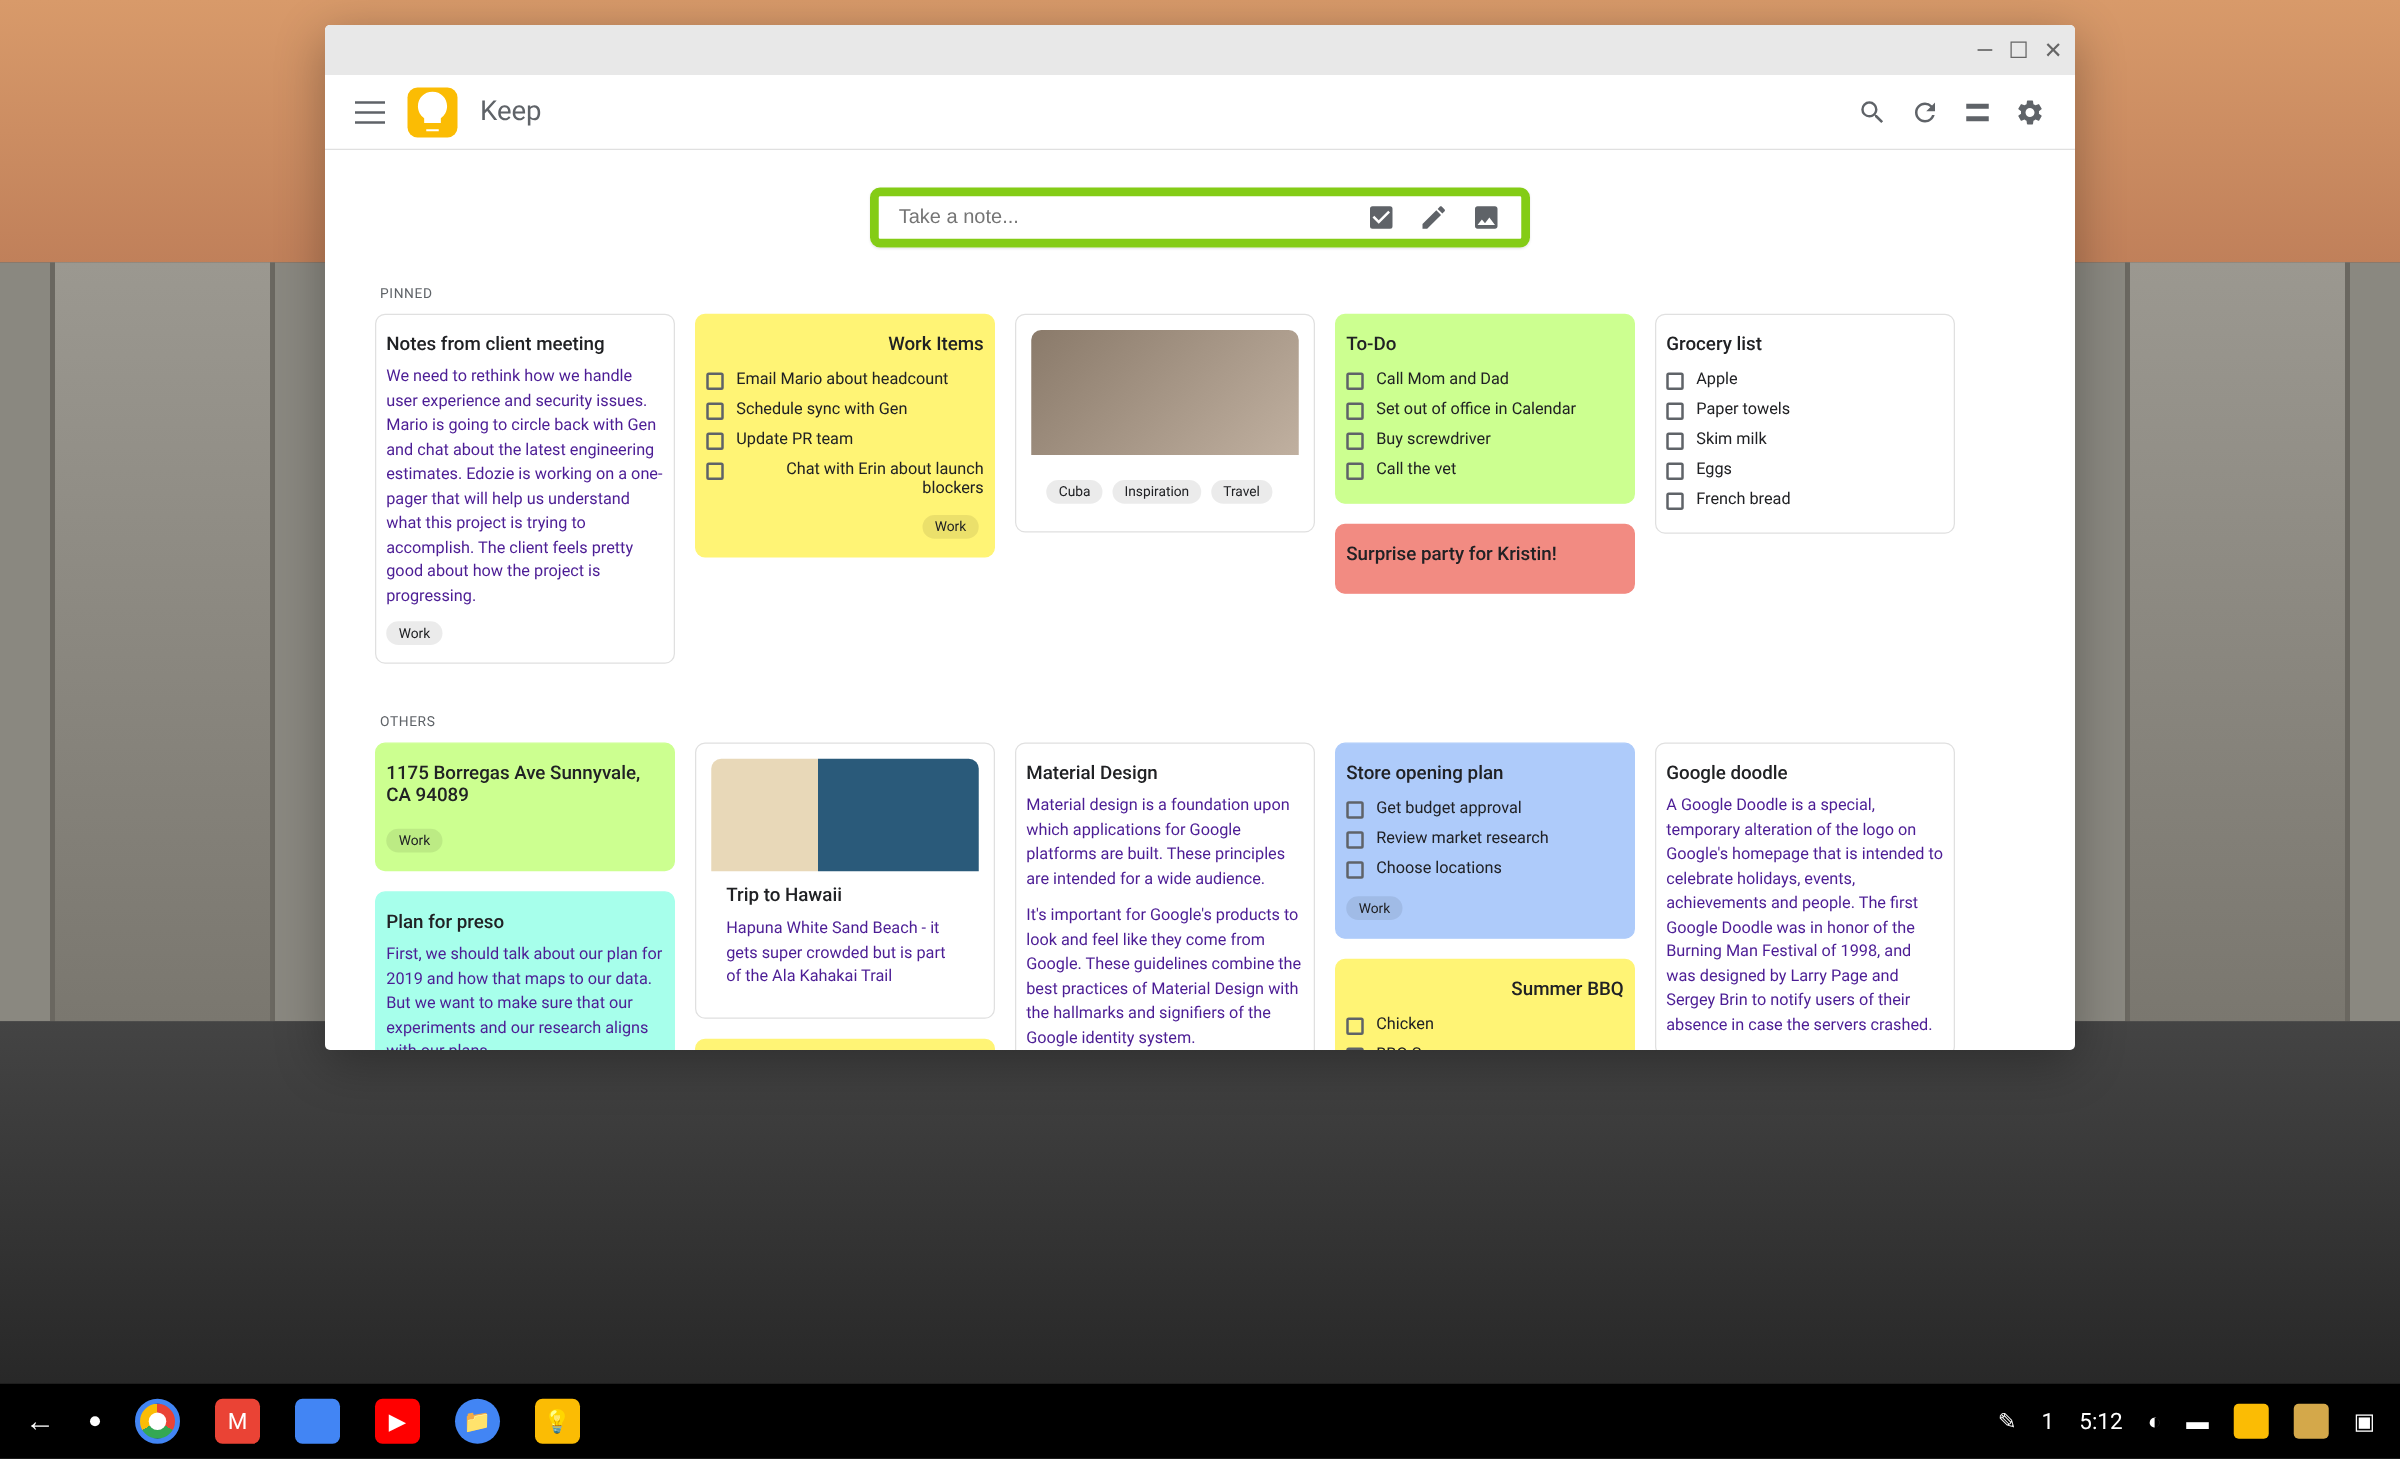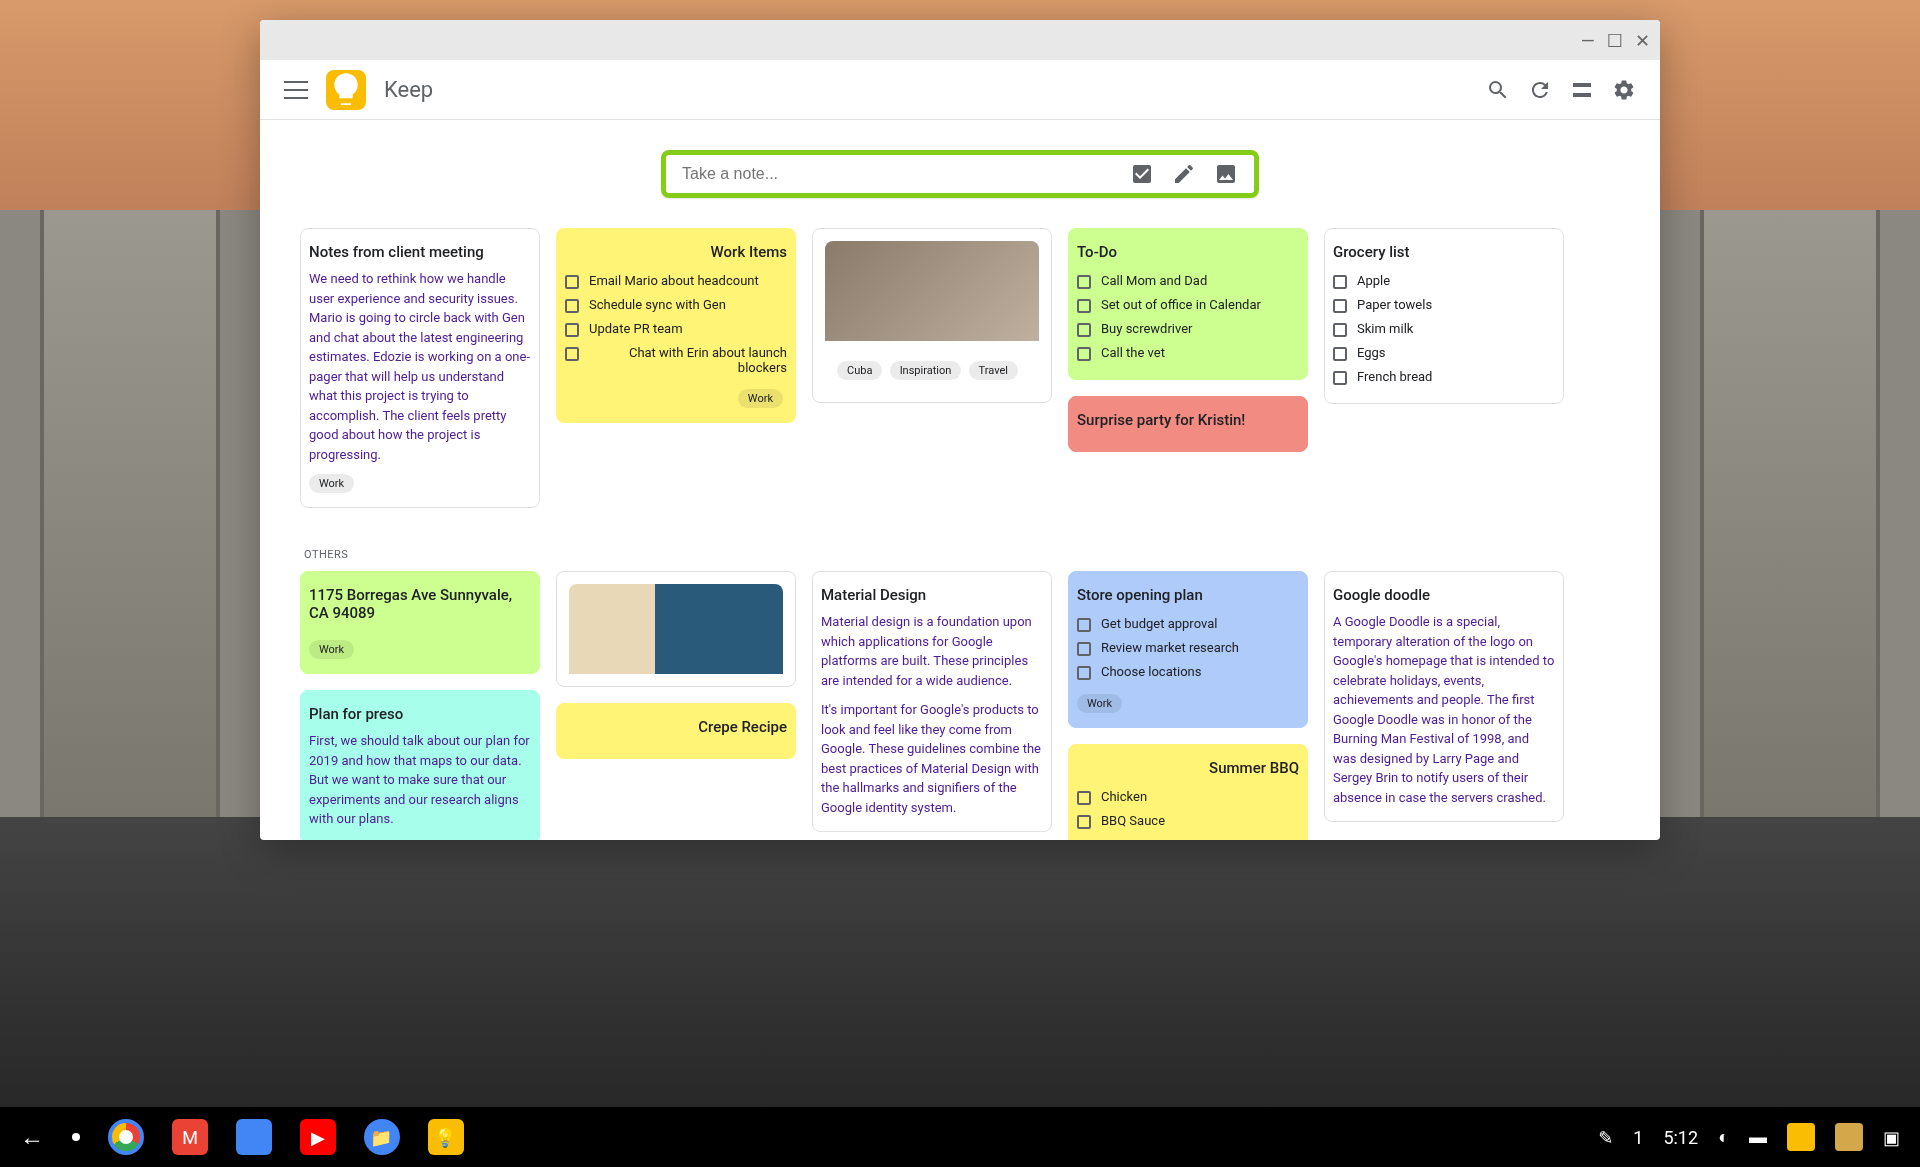--- a/index.html
+++ b/index.html
@@ -69,21 +69,21 @@
 .menu-icon{width:24px;height:18px;display:flex;flex-direction:column;justify-content:space-between;}
 .menu-icon div{height:2px;background:#5f6368;}
 .keep-logo{width:40px;height:40px;background:#fbbc04;border-radius:8px;display:flex;align-items:center;justify-content:center;color:#fff;font-size:22px;}
 .app-title{font-size:22px;color:#5f6368;}
 .header-spacer{flex:1;}
 .header-icon{width:24px;height:24px;color:#5f6368;display:flex;align-items:center;justify-content:center;font-size:20px;}
 
 .content{ padding:20px 40px; height:calc(100% - 100px); overflow:hidden;}
 
 .note-input{
-  width:598px; margin:10px auto 30px; border:5px solid #84cc16; border-radius:8px;
+  width:528px; margin:10px auto 30px; border:7px solid #84cc16; border-radius:8px;
   height:48px; display:flex; align-items:center; padding:0 16px;
   box-shadow:0 1px 2px rgba(0,0,0,0.1);
   justify-content:center;
 }
 .note-input input{border:none;flex:1;font-size:16px;color:#5f6368;outline:none;}
 .note-input .ni-icon{width:24px;height:24px;margin-left:18px;color:#5f6368;display:flex;align-items:center;justify-content:center;}
 
 .section-label{font-size:11px;color:#5f6368;letter-spacing:0.5px;margin:8px 0 10px 4px;text-transform:uppercase;}
 
 .notes-grid{display:flex;gap:16px;align-items:flex-start;}
@@ -179,20 +179,21 @@
             <path d="M3 17.25V21h3.75L17.81 9.94l-3.75-3.75L3 17.25zM20.71 7.04c.39-.39.39-1.02 0-1.41l-2.34-2.34c-.39-.39-1.02-.39-1.41 0l-1.83 1.83 3.75 3.75 1.83-1.83z"></path>
           </svg>
         </div>
       <div class="ni-icon">
           <svg viewBox="0 0 24 24" fill="#5f6368">
             <path d="M21 19V5c0-1.1-.9-2-2-2H5c-1.1 0-2 .9-2 2v14c0 1.1.9 2 2 2h14c1.1 0 2-.9 2-2zM8.5 13.5l2.5 3.01L14.5 12l4.5 6H5l3.5-4.5z"></path>
           </svg>
         </div>
     </div>
 
+    <div class="section-label">PINNED</div>
     <div class="notes-grid">
       <div class="notes-column">
         <div class="note white">
           <div class="note-title">Notes from client meeting</div>
           <div class="note-text">We need to rethink how we handle user experience and security issues. Mario is going to circle back with Gen and chat about the latest engineering estimates. Edozie is working on a one-pager that will help us understand what this project is trying to accomplish. The client feels pretty good about how the project is progressing.</div>
           <span class="note-tag">Work</span>
         </div>
       </div>
       <div class="notes-column">
         <div class="note yellow">
@@ -292,20 +293,24 @@
         </div>
         <div class="note teal">
           <div class="note-title">Plan for preso</div>
           <div class="note-text">First, we should talk about our plan for 2019 and how that maps to our data. But we want to make sure that our experiments and our research aligns with our plans.</div>
 
         </div>
       </div>
       <div class="notes-column">
         <div class="note white with-image">
           <div class="img-beach"></div>
+          <div class="note-body">
+            <div class="note-title">Trip to Hawaii</div>
+            <div class="note-text">Hapuna White Sand Beach - it gets super crowded but is part of the Ala Kahakai Trail</div>
+          </div>
         </div>
         <div class="note yellow">
           <div class="note-title">Crepe Recipe</div>
 
         </div>
       </div>
       <div class="notes-column">
         <div class="note white">
           <div class="note-title">Material Design</div>
           <div class="note-text">Material design is a foundation upon which applications for Google platforms are built. These principles are intended for a wide audience.</div>

